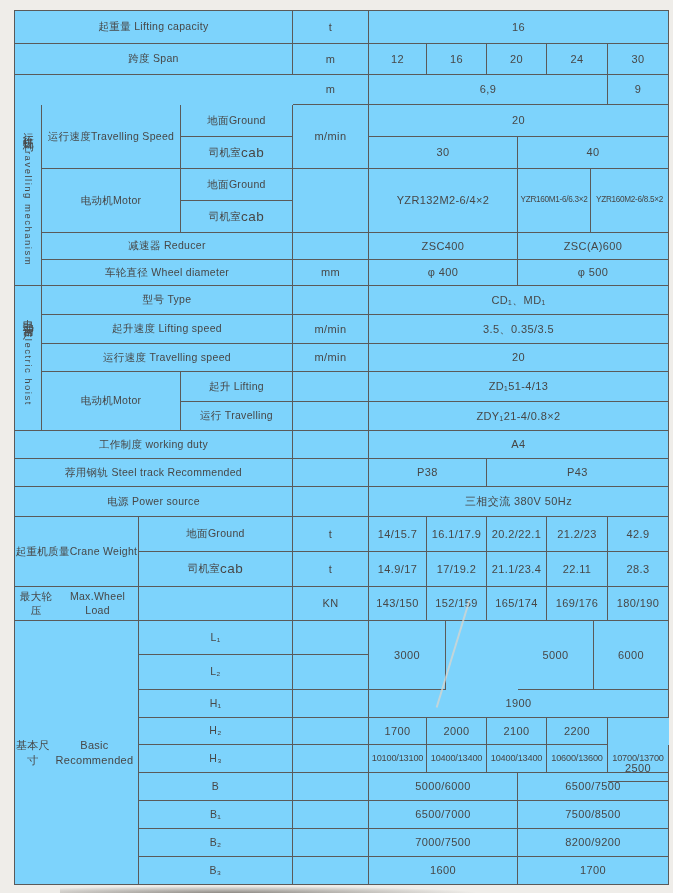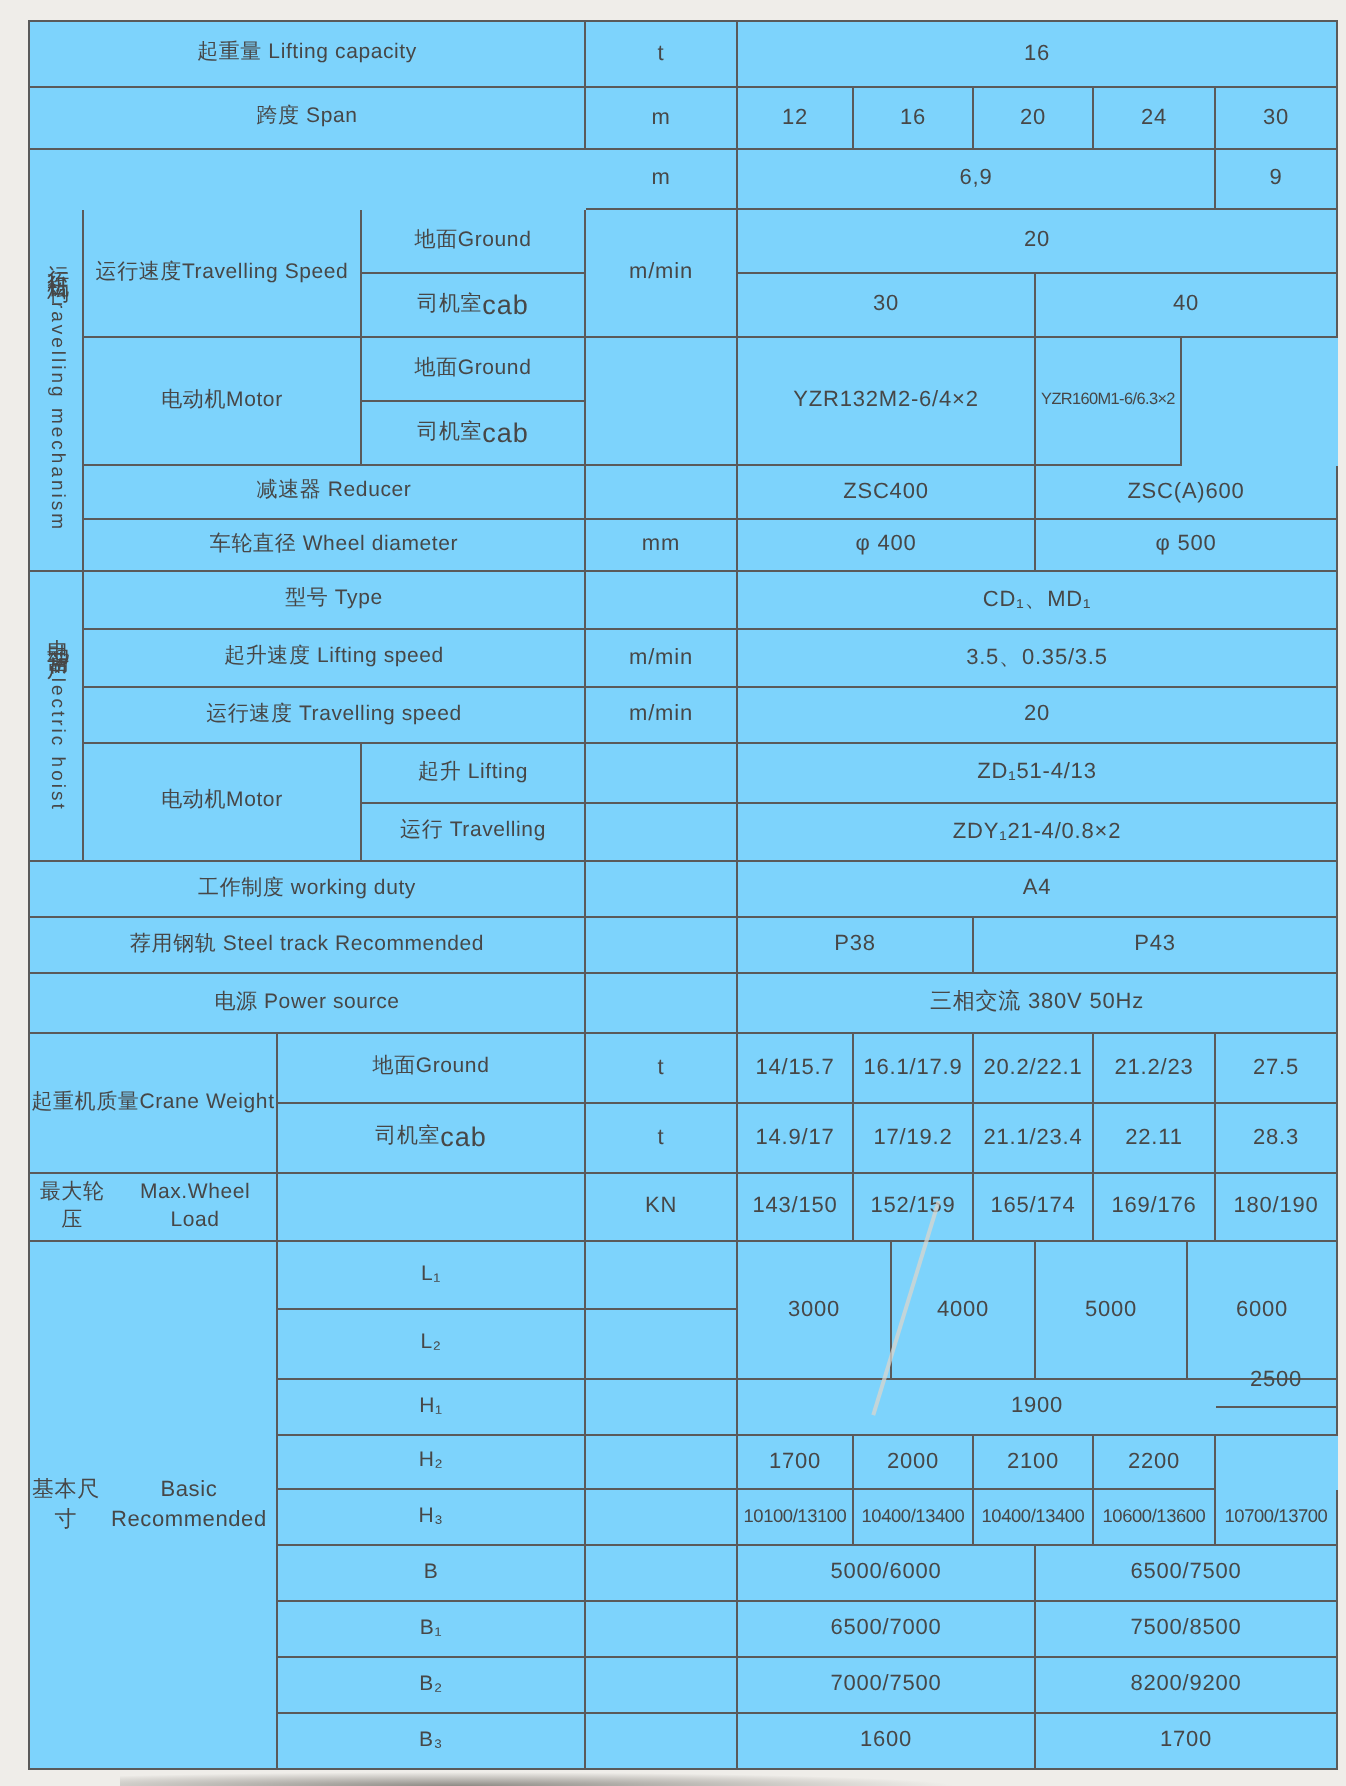--- a/index.html
+++ b/index.html
@@ -91,20 +91,21 @@
     <span class="zh">地面</span>
     <span class="en">Ground</span>
   </div>
   <div class="c two" style="left:166px;top:190px;width:112px;height:32px">
     <span class="zh">司机室</span>
     <span class="en cabword">cab</span>
   </div>
   <div class="c" style="left:278px;top:158px;width:76px;height:64px"></div>
   <div class="c val" style="left:354px;top:158px;width:149px;height:64px">YZR132M2-6/4×2</div>
   <div class="c xs" style="left:503px;top:158px;width:73px;height:64px">YZR160M1-6/6.3×2</div>
+  <div class="c xs" style="left:576px;top:158px;width:78px;height:64px">YZR160M2-6/8.5×2</div>
 
   <div class="c" style="left:27px;top:222px;width:251px;height:27px">减速器 Reducer</div>
   <div class="c" style="left:278px;top:222px;width:76px;height:27px"></div>
   <div class="c val" style="left:354px;top:222px;width:149px;height:27px">ZSC400</div>
   <div class="c val" style="left:503px;top:222px;width:151px;height:27px">ZSC(A)600</div>
 
   <div class="c" style="left:27px;top:249px;width:251px;height:26px">车轮直径 Wheel diameter</div>
   <div class="c val" style="left:278px;top:249px;width:76px;height:26px">mm</div>
   <div class="c val" style="left:354px;top:249px;width:149px;height:26px">φ 400</div>
   <div class="c val" style="left:503px;top:249px;width:151px;height:26px">φ 500</div>
@@ -160,21 +161,21 @@
   <div class="c two" style="left:124px;top:541px;width:154px;height:35px">
     <span class="zh">司机室</span>
     <span class="en cabword">cab</span>
   </div>
   <div class="c val" style="left:278px;top:506px;width:76px;height:35px">t</div>
   <div class="c val" style="left:278px;top:541px;width:76px;height:35px">t</div>
   <div class="c val" style="left:354px;top:506px;width:58px;height:35px">14/15.7</div>
   <div class="c val" style="left:412px;top:506px;width:60px;height:35px">16.1/17.9</div>
   <div class="c val" style="left:472px;top:506px;width:60px;height:35px">20.2/22.1</div>
   <div class="c val" style="left:532px;top:506px;width:61px;height:35px">21.2/23</div>
-  <div class="c val" style="left:593px;top:506px;width:61px;height:35px">27.5</div>
+  <div class="c val" style="left:593px;top:506px;width:61px;height:35px">42.9</div>
   <div class="c val" style="left:354px;top:541px;width:58px;height:35px">14.9/17</div>
   <div class="c val" style="left:412px;top:541px;width:60px;height:35px">17/19.2</div>
   <div class="c val" style="left:472px;top:541px;width:60px;height:35px">21.1/23.4</div>
   <div class="c val" style="left:532px;top:541px;width:61px;height:35px">22.11</div>
   <div class="c val" style="left:593px;top:541px;width:61px;height:35px">28.3</div>
 
   <div class="c two" style="left:0;top:576px;width:124px;height:34px">
     <span class="zh">最大轮压</span>
     <span class="en">Max.Wheel Load</span>
   </div>
@@ -189,35 +190,34 @@
   <div class="c two biglabel" style="left:0;top:610px;width:124px;height:264px">
     <span class="zh">基本尺寸</span>
     <span class="en">Basic Recommended</span>
   </div>
 
   <div class="c" style="left:124px;top:610px;width:154px;height:34px">L₁</div>
   <div class="c" style="left:124px;top:644px;width:154px;height:35px">L₂</div>
   <div class="c" style="left:278px;top:610px;width:76px;height:34px"></div>
   <div class="c" style="left:278px;top:644px;width:76px;height:35px"></div>
   <div class="c val" style="left:354px;top:610px;width:77px;height:69px">3000</div>
-  <div class="c val" style="left:431px;top:610px;width:72px;height:69px">4000</div>
   <div class="c val" style="left:503px;top:610px;width:76px;height:69px">5000</div>
   <div class="c val" style="left:579px;top:610px;width:75px;height:69px">6000</div>
 
   <div class="c" style="left:124px;top:679px;width:154px;height:28px">H₁</div>
   <div class="c" style="left:278px;top:679px;width:76px;height:28px"></div>
   <div class="c val" style="left:354px;top:679px;width:300px;height:28px">1900</div>
 
   <div class="c" style="left:124px;top:707px;width:154px;height:27px">H₂</div>
   <div class="c" style="left:278px;top:707px;width:76px;height:27px"></div>
   <div class="c val" style="left:354px;top:707px;width:58px;height:27px">1700</div>
   <div class="c val" style="left:412px;top:707px;width:60px;height:27px">2000</div>
   <div class="c val" style="left:472px;top:707px;width:60px;height:27px">2100</div>
   <div class="c val" style="left:532px;top:707px;width:61px;height:27px">2200</div>
-  <div class="c val" style="left:593px;top:666px;width:61px;height:27px">2500</div>
+  <div class="c val" style="left:593px;top:744px;width:61px;height:27px">2500</div>
 
   <div class="c" style="left:124px;top:734px;width:154px;height:28px">H₃</div>
   <div class="c" style="left:278px;top:734px;width:76px;height:28px"></div>
   <div class="c small" style="left:354px;top:734px;width:58px;height:28px">10100/13100</div>
   <div class="c small" style="left:412px;top:734px;width:60px;height:28px">10400/13400</div>
   <div class="c small" style="left:472px;top:734px;width:60px;height:28px">10400/13400</div>
   <div class="c small" style="left:532px;top:734px;width:61px;height:28px">10600/13600</div>
   <div class="c small" style="left:593px;top:734px;width:61px;height:28px">10700/13700</div>
 
   <div class="c" style="left:124px;top:762px;width:154px;height:28px">B</div>

